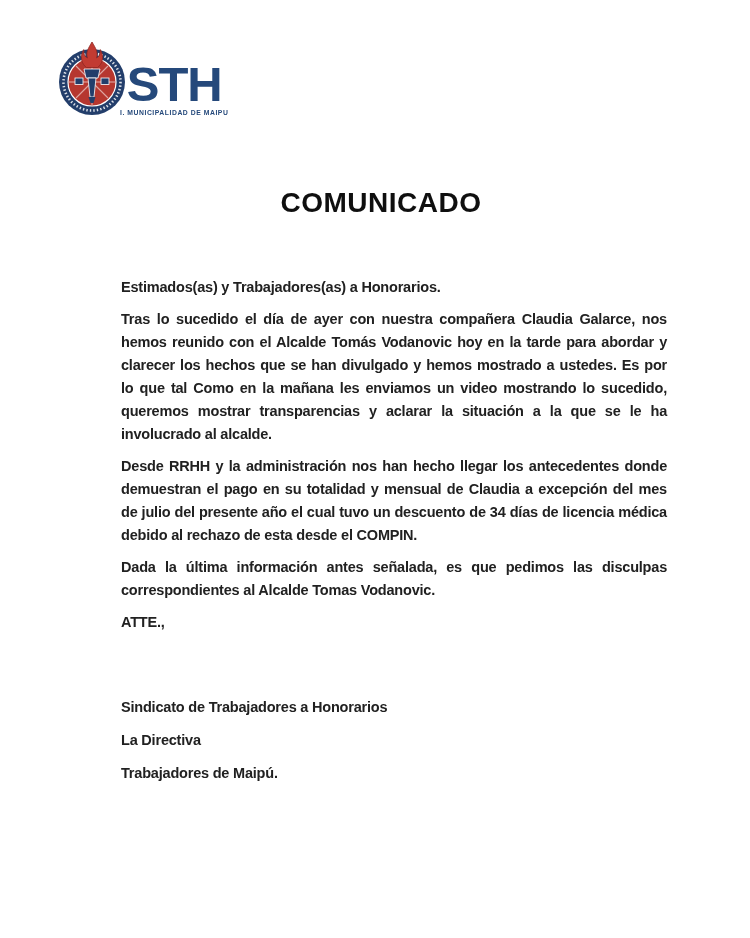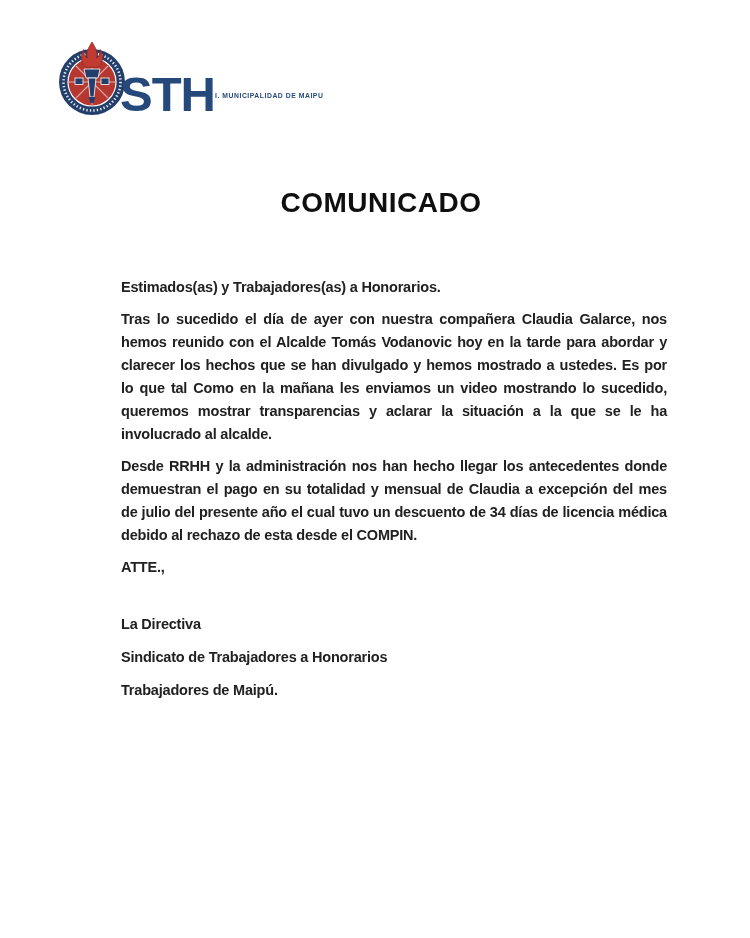--- a/index.html
+++ b/index.html
@@ -24,21 +24,21 @@
     left: 57px;
     top: 37px;
     display: flex;
     align-items: flex-end;
   }
   .emblem { display: block; }
   .logo-text {
     margin-left: -7px;
     padding-bottom: 1px;
     display: flex;
-    flex-direction: row;
+    flex-direction: column;
     align-items: center;
     justify-content: flex-end;
   }
   .wordmark {
     font-size: 49px;
     font-weight: 800;
     color: #25497b;
     line-height: 0.88;
     letter-spacing: -1px;
   }
@@ -75,21 +75,21 @@
     font-size: 14.5px;
     font-weight: 700;
     line-height: 23px;
     letter-spacing: -0.2px;
   }
   .content p {
     margin: 0 0 9px 0;
     text-align: justify;
   }
   .content p.left { text-align: left; }
-  .content p.closing { margin-bottom: 34px; }
+  .content p.closing { margin-bottom: 62px; }
   .content p.sig { margin-bottom: 10px; text-align: left; }
 </style>
 </head>
 <body>
 
 <div class="page">
 
   <div class="logo">
     <svg class="emblem" width="70" height="80" viewBox="0 0 70 80" aria-hidden="true">
 
@@ -128,19 +128,20 @@
       <div class="logo-sub">I. MUNICIPALIDAD DE MAIPU</div>
     </div>
   </div>
 
   <div class="doc-title">COMUNICADO</div>
 
   <div class="content">
     <p class="left">Estimados(as) y Trabajadores(as) a Honorarios.</p>
     <p>Tras lo sucedido el día de ayer con nuestra compañera Claudia Galarce, nos hemos reunido con el Alcalde Tomás Vodanovic hoy en la tarde para abordar y clarecer los hechos que se han divulgado y hemos mostrado a ustedes. Es por lo que tal Como en la mañana les enviamos un video mostrando lo sucedido, queremos mostrar transparencias y aclarar la situación a la que se le ha involucrado al alcalde.</p>
     <p>Desde RRHH y la administración nos han hecho llegar los antecedentes donde demuestran el pago en su totalidad y mensual de Claudia a excepción del mes de julio del presente año el cual tuvo un descuento de 34 días de licencia médica debido al rechazo de esta desde el COMPIN.</p>
+    <p>Dada la última información antes señalada, es que pedimos las disculpas correspondientes al Alcalde Tomas Vodanovic.</p>
     <p class="left closing">ATTE.,</p>
+    <p class="sig">Sindicato de Trabajadores a Honorarios</p>
     <p class="sig">La Directiva</p>
-    <p class="sig">Sindicato de Trabajadores a Honorarios</p>
     <p class="sig">Trabajadores de Maipú.</p>
   </div>
 
 </div>
 
 </body></html>

